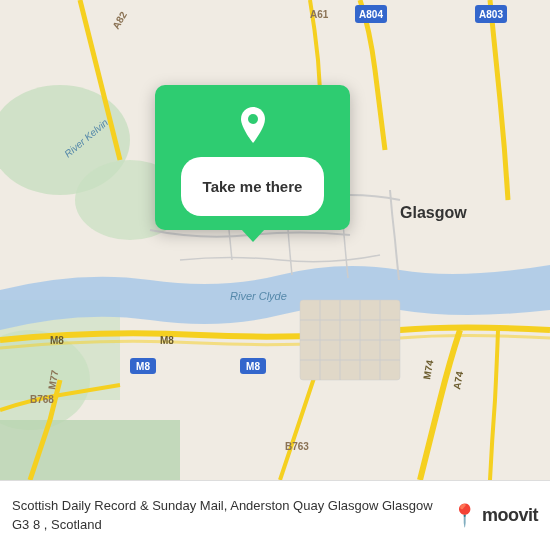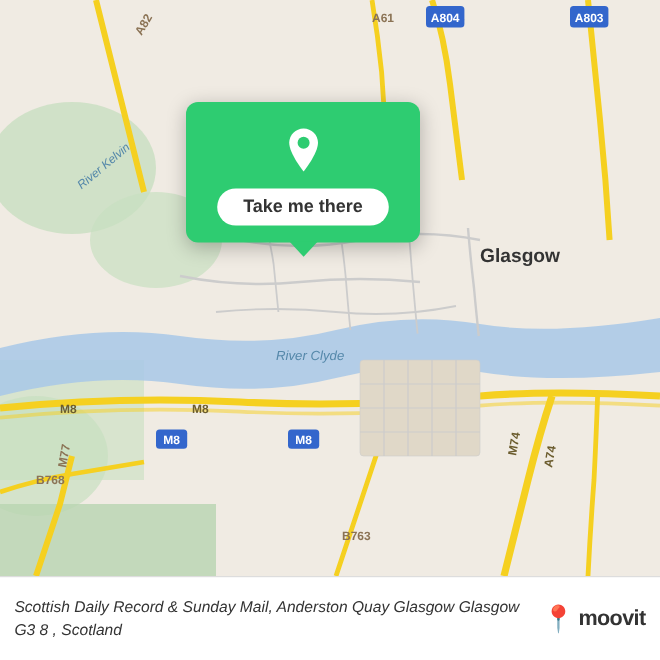--- a/index.html
+++ b/index.html
@@ -60,21 +60,21 @@
       width: 44px;
       height: 44px;
       margin-bottom: 10px;
     }
 
     .take-me-there-btn {
       background: #fff;
       color: #333;
       border: none;
       border-radius: 20px;
-      padding: 7px 22px;
+      padding: 21px 22px;
       font-size: 15px;
       font-weight: 600;
       cursor: pointer;
       white-space: nowrap;
     }
 
     
     .bottom-bar {
       width: 550px;
       height: 70px;
@@ -84,21 +84,20 @@
       align-items: center;
       padding: 0 12px;
       gap: 6px;
     }
 
     .bottom-bar-text {
       font-size: 13px;
       color: #333;
       flex: 1;
       line-height: 1.4;
-      font-style: italic;
     }
 
     .osm-credit {
       font-size: 11px;
       color: #555;
       margin-bottom: 2px;
     }
 
     .moovit-logo {
       display: flex;

